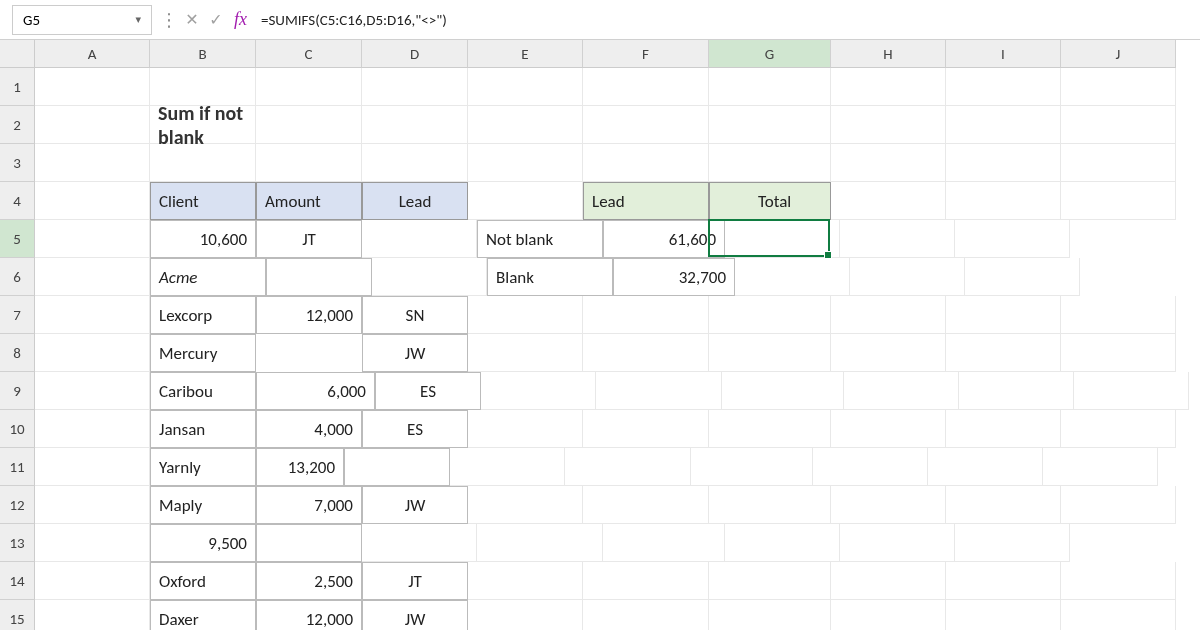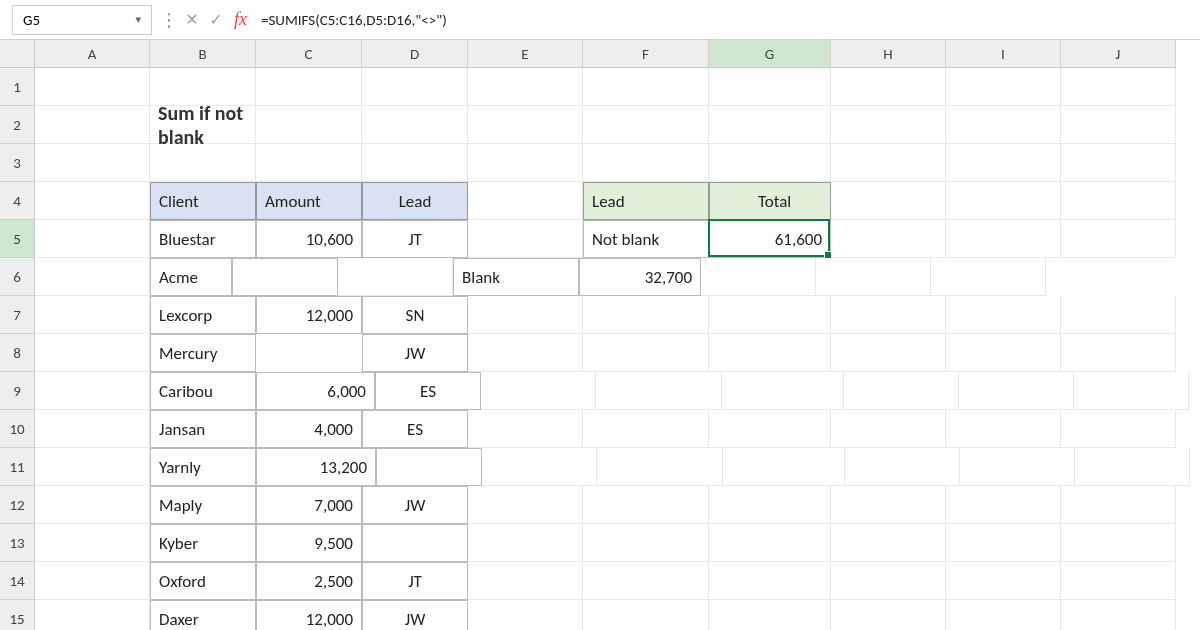--- a/index.html
+++ b/index.html
@@ -48,21 +48,21 @@
     }
     .fb-icon {
       width: 24px;
       text-align: center;
       color: #a0a0a0;
       font-size: 16px;
     }
     .fb-fx {
       font-style: italic;
       font-family: "Times New Roman", serif;
-      color: #ef4444;
+      color: #a21caf;
       font-size: 18px;
       margin: 0 10px 0 6px;
     }
     .fb-input {
       flex: 1;
       font-size: 15px;
       color: #222;
       border: none;
       outline: none;
       padding: 4px;
@@ -272,33 +272,32 @@
         <div class="cell th center" style="width: 106px;">Lead</div>
         <div class="cell" style="width: 115px;"></div>
         <div class="cell th2" style="width: 126px;">Lead</div>
         <div class="cell th2" style="width: 122px; padding-left: 48px;">Total</div>
         <div class="cell" style="width: 115px;"></div>
         <div class="cell" style="width: 115px;"></div>
         <div class="cell" style="width: 115px;"></div>
       </div>
       <div class="row">
         <div class="cell" style="width: 115px;"></div>
-        <div class="cell td" style="width: 106px;">Bluestar</div>
         <div class="cell td num" style="width: 106px;">10,600</div>
         <div class="cell td center" style="width: 106px;">JT</div>
         <div class="cell" style="width: 115px;"></div>
         <div class="cell td" style="width: 126px;">Not blank</div>
         <div class="cell td num" style="width: 122px;">61,600</div>
         <div class="cell" style="width: 115px;"></div>
         <div class="cell" style="width: 115px;"></div>
         <div class="cell" style="width: 115px;"></div>
       </div>
       <div class="row">
         <div class="cell" style="width: 115px;"></div>
-        <div class="cell td" style="width: 82px;">Acme</div>
+        <div class="cell td" style="width: 116px; font-style: italic;">Acme</div>
         <div class="cell td center" style="width: 106px;"></div>
         <div class="cell" style="width: 115px;"></div>
         <div class="cell td" style="width: 126px;">Blank</div>
         <div class="cell td num" style="width: 122px;">32,700</div>
         <div class="cell" style="width: 115px;"></div>
         <div class="cell" style="width: 115px;"></div>
         <div class="cell" style="width: 115px;"></div>
       </div>
       <div class="row">
         <div class="cell" style="width: 115px;"></div>
@@ -344,21 +343,21 @@
         <div class="cell" style="width: 115px;"></div>
         <div class="cell" style="width: 126px;"></div>
         <div class="cell" style="width: 122px;"></div>
         <div class="cell" style="width: 115px;"></div>
         <div class="cell" style="width: 115px;"></div>
         <div class="cell" style="width: 115px;"></div>
       </div>
       <div class="row">
         <div class="cell" style="width: 115px;"></div>
         <div class="cell td" style="width: 106px;">Yarnly</div>
-        <div class="cell td num" style="width: 120px;">13,200</div>
+        <div class="cell td num" style="width: 88px;">13,200</div>
         <div class="cell td center" style="width: 106px;"></div>
         <div class="cell" style="width: 115px;"></div>
         <div class="cell" style="width: 126px;"></div>
         <div class="cell" style="width: 122px;"></div>
         <div class="cell" style="width: 115px;"></div>
         <div class="cell" style="width: 115px;"></div>
         <div class="cell" style="width: 115px;"></div>
       </div>
       <div class="row">
         <div class="cell" style="width: 115px;"></div>
@@ -367,21 +366,20 @@
         <div class="cell td center" style="width: 106px;">JW</div>
         <div class="cell" style="width: 115px;"></div>
         <div class="cell" style="width: 126px;"></div>
         <div class="cell" style="width: 122px;"></div>
         <div class="cell" style="width: 115px;"></div>
         <div class="cell" style="width: 115px;"></div>
         <div class="cell" style="width: 115px;"></div>
       </div>
       <div class="row">
         <div class="cell" style="width: 115px;"></div>
-        <div class="cell td" style="width: 106px;">Kyber</div>
         <div class="cell td num" style="width: 106px;">9,500</div>
         <div class="cell td center" style="width: 106px;"></div>
         <div class="cell" style="width: 115px;"></div>
         <div class="cell" style="width: 126px;"></div>
         <div class="cell" style="width: 122px;"></div>
         <div class="cell" style="width: 115px;"></div>
         <div class="cell" style="width: 115px;"></div>
         <div class="cell" style="width: 115px;"></div>
       </div>
       <div class="row">

